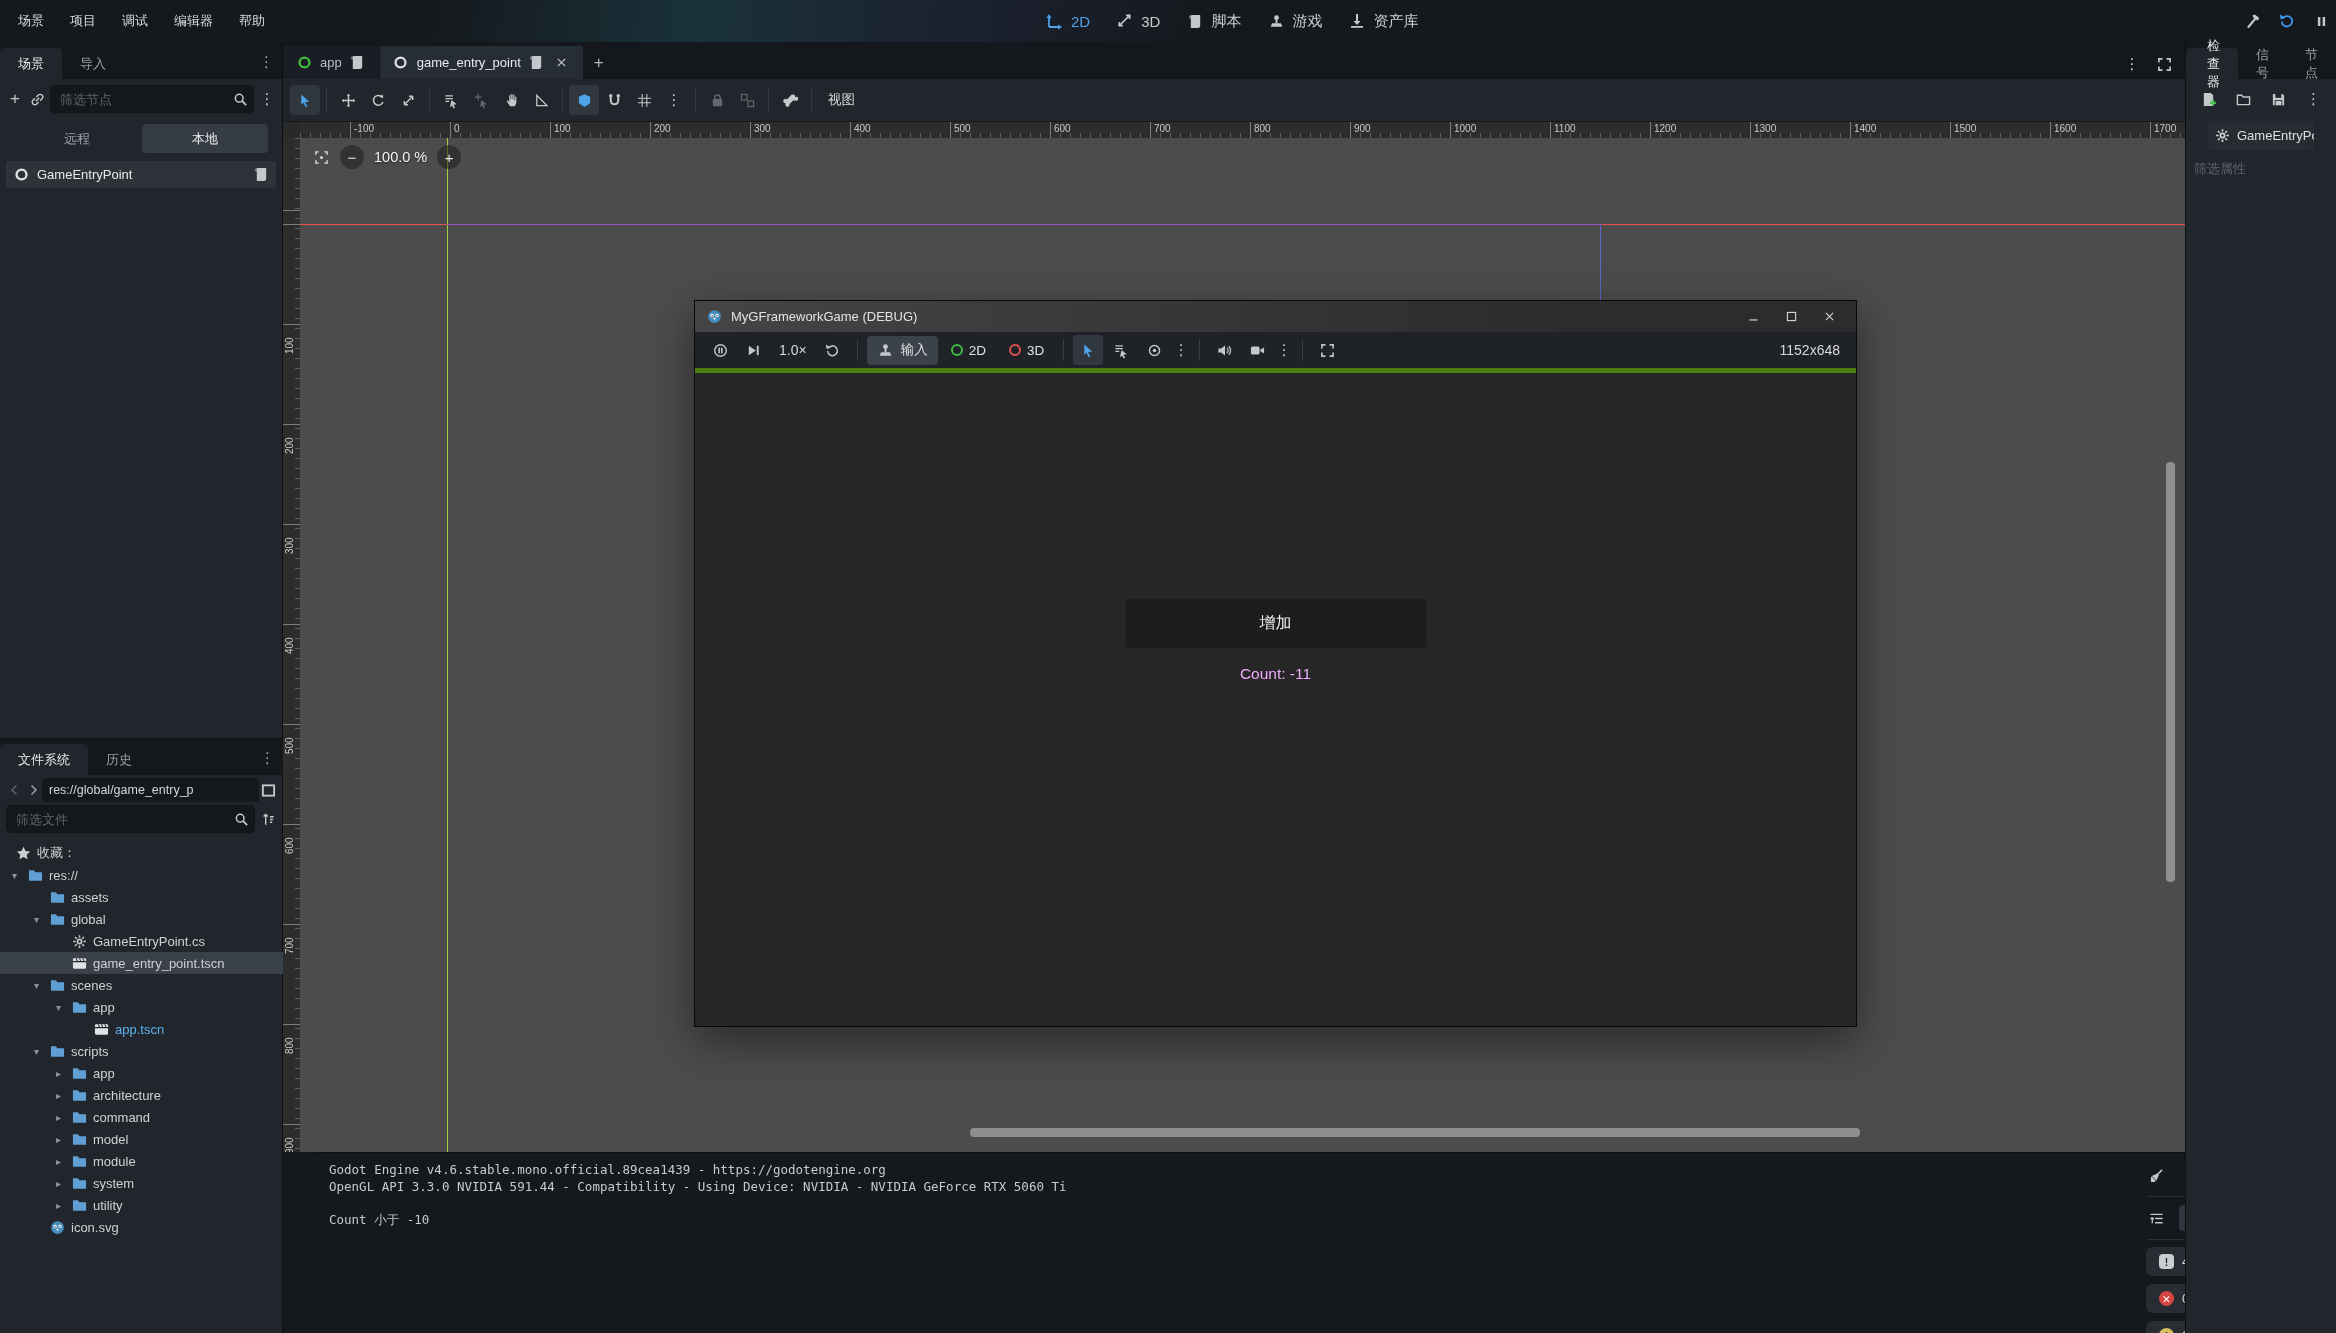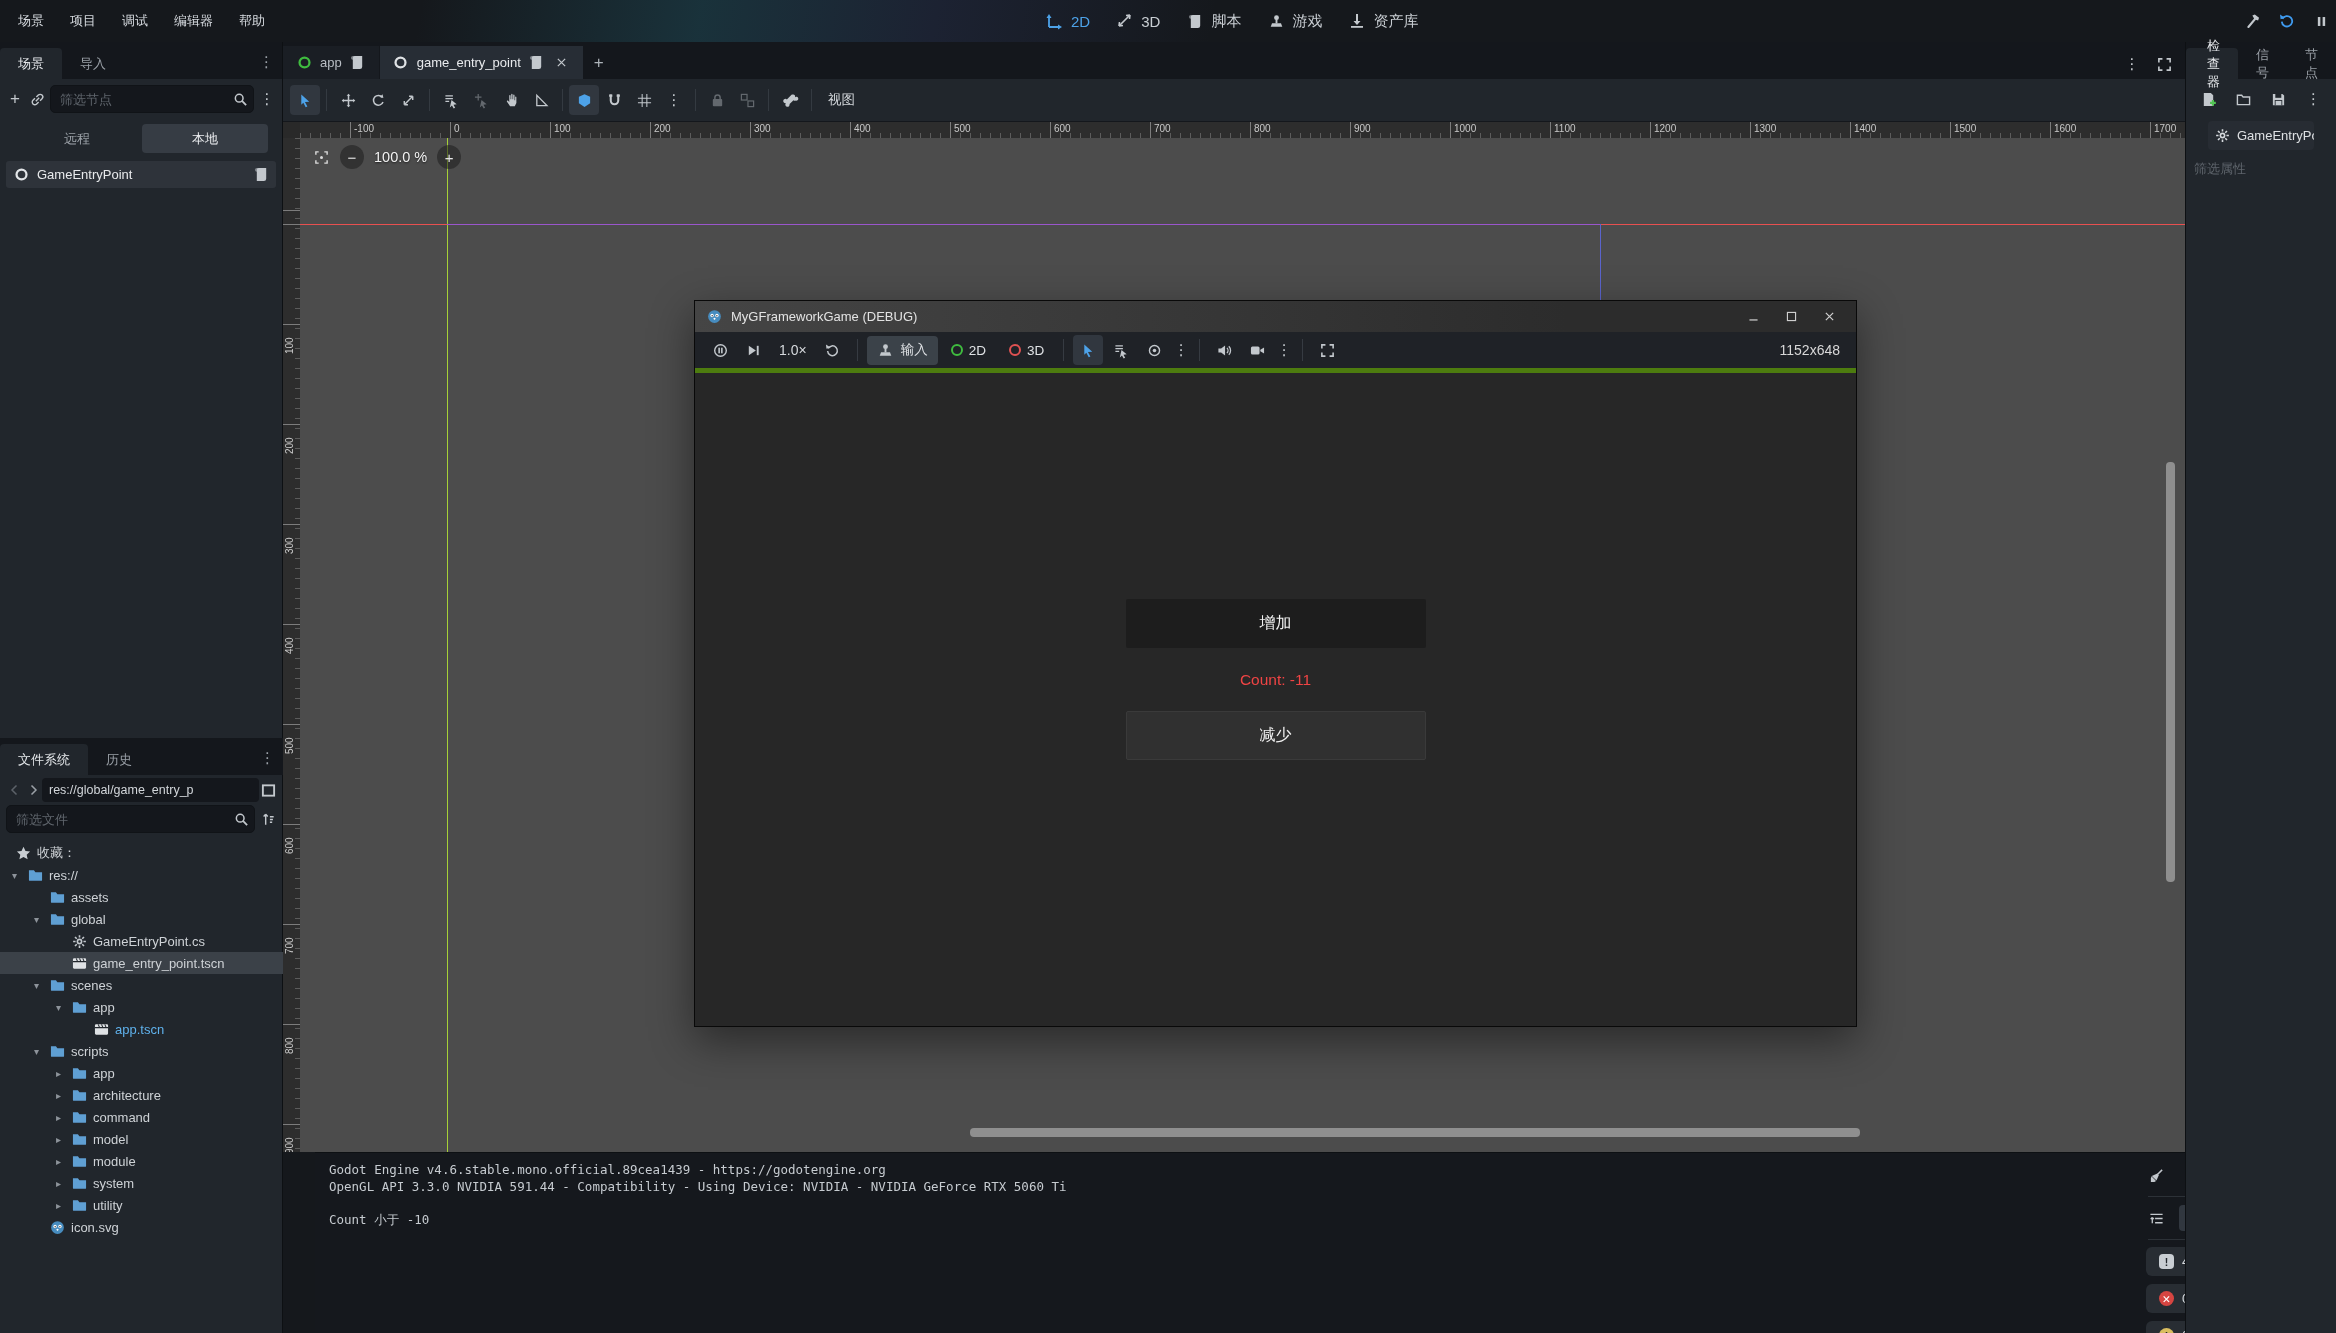--- a/index.html
+++ b/index.html
@@ -109,21 +109,21 @@
   .gw-speed { color:#d5d8dc; font-size:14px; padding:0 8px; }
   .gw-pill { display:flex; align-items:center; gap:6px; padding:10px 10px; height:29px; border-radius:4px; color:#dfe2e5; font-size:13.5px; }
   .gw-pill.active { background:#3b4249; }
   .ring2 { width:12px; height:12px; border-radius:50%; border:2.5px solid currentColor; }
   #gw-res { margin-left:auto; color:#d8d8d8; font-size:14px; padding-right:6px; }
   #gw-content { flex:1; background:#272727; display:flex; flex-direction:column; align-items:center; padding-top:226px; }
   .game-btn { width:300px; height:49px; display:flex; align-items:center; justify-content:center;
     color:#f2f2f2; font-size:16px; border-radius:2px; }
   #btn-inc { background:#1d1d1d; }
   #btn-dec { background:#303030; border:1px solid #3a3a3a; }
-  #count-label { height:31px; display:flex; align-items:center; color:#ef4444; font-size:15.5px; margin:16px 0; }
+  #count-label { height:31px; display:flex; align-items:center; color:#f0abfc; font-size:15.5px; margin:10px 0; }
 
   
   #bottom-panel { left:283px; top:1152px; width:1902px; height:181px; background:#15181d; border-top:1px solid #0d1013;margin-left:32px; }
   #output-lines { position:absolute; left:14px; top:9px; font-family:"DejaVu Sans Mono","Liberation Mono",monospace;
     font-size:12.5px; line-height:16.5px; color:#c6cbd0; white-space:pre; }
   #out-side { position:absolute; right:10px; top:4px; width:66px; display:flex; flex-direction:column; align-items:center; }
   #out-side .irow { display:flex; gap:10px; padding:5px 0; }
   #out-side .hr { width:52px; height:1px; background:#2c3137; margin:3px 0; }
   .obtn { width:26px; height:26px; border-radius:4px; display:flex; align-items:center; justify-content:center; }
   .obtn.active { background:#31373f; }
@@ -822,21 +822,20 @@
           <svg viewBox="0 0 16 16" width="15" height="15" fill="currentColor">
             <path fill="none" stroke="currentColor" stroke-width="1.7" d="M2 5.8V2h3.8M10.2 2H14v3.8M14 10.2V14h-3.8M5.8 14H2v-3.8"></path>
           </svg>
         </span>
       </div>
       <span id="gw-res">1152x648</span>
     </div>
   <div id="gw-content">
     <div class="game-btn" id="btn-inc">增加</div>
     <div id="count-label">Count: -11</div>
-    <div class="game-btn" id="btn-dec">减少</div>
   </div>
 </div>
 
 <div id="bottom-panel" class="abs">
   <div id="output-lines"><div>Godot Engine v4.6.stable.mono.official.89cea1439 - https://godotengine.org</div><div>OpenGL API 3.3.0 NVIDIA 591.44 - Compatibility - Using Device: NVIDIA - NVIDIA GeForce RTX 5060 Ti</div><div>&nbsp;</div><div>Count 小于 -10</div></div>
   <div id="out-side">
       <div class="irow">
         <div class="obtn">
           <span class="ic">
             <svg viewBox="0 0 16 16" width="15" height="15" fill="currentColor">

